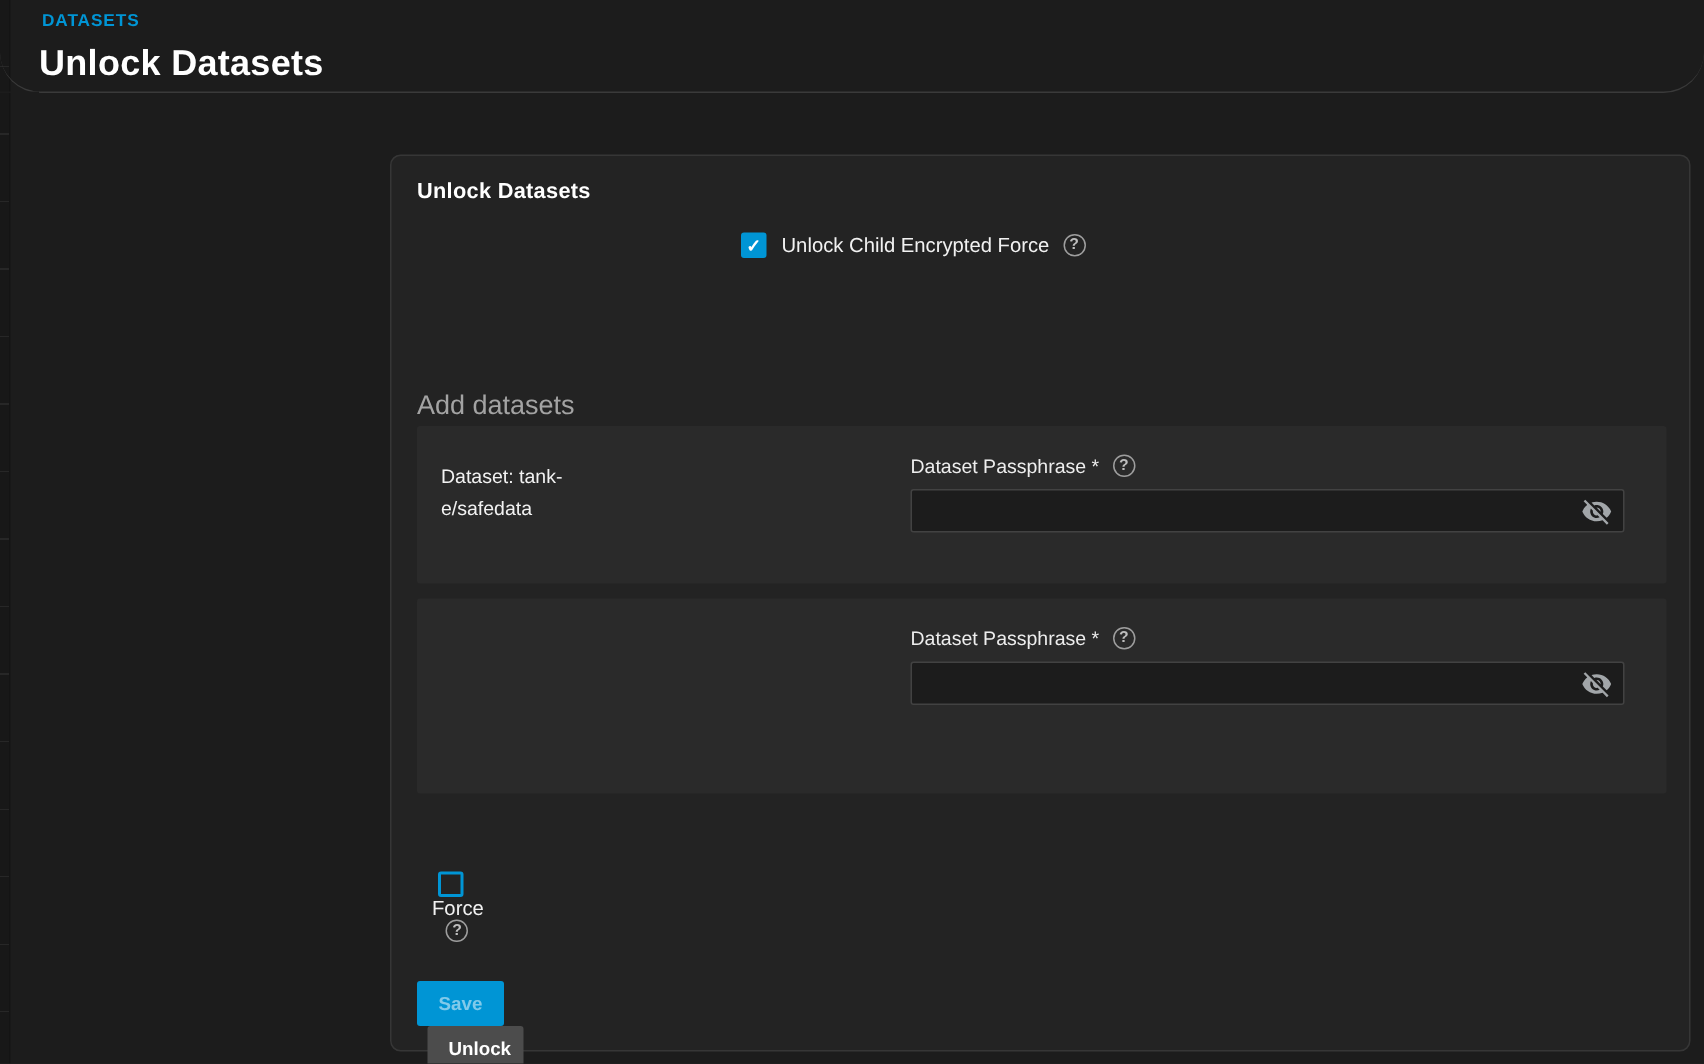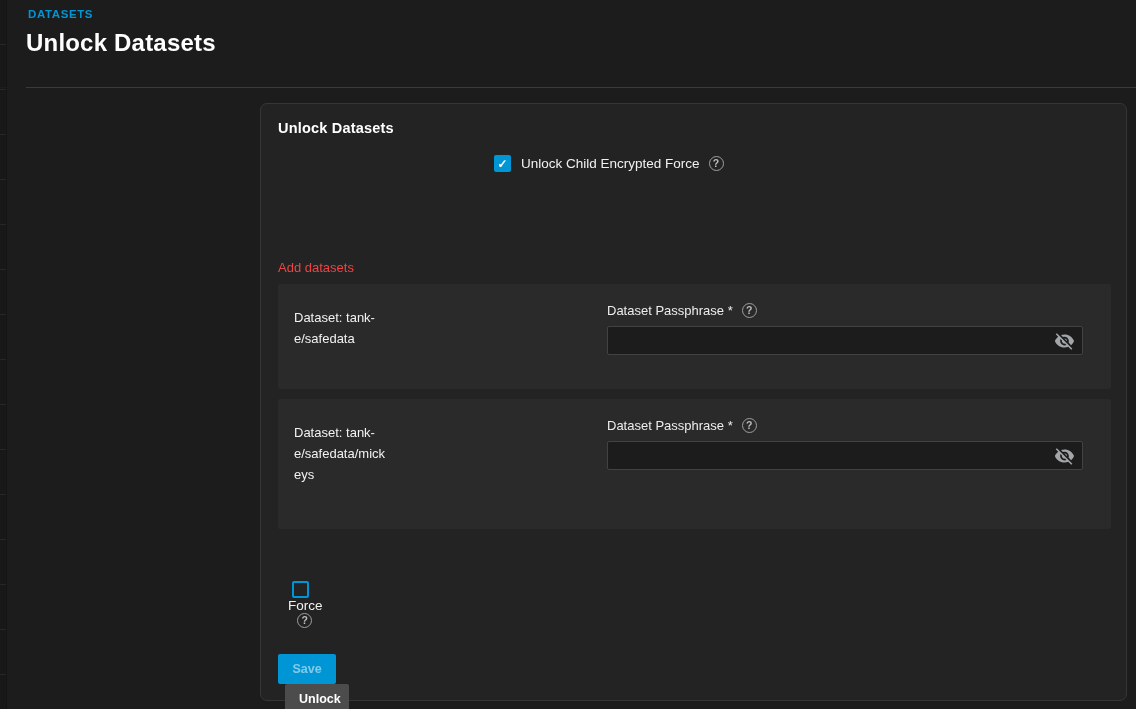--- a/index.html
+++ b/index.html
@@ -13,21 +13,21 @@
   }
 
   
   .left-rail {
     position: absolute; left: 0; top: 0; width: 7px; height: 709px;
     background: repeating-linear-gradient(180deg, #181818 0px, #181818 44px, #272727 44px, #272727 45px);
     border-right: 1px solid #141414;
   }
 
   
-  .page-header { position: absolute; left: 0; top: 0; width: 1136px; height: 88px; border-bottom: 1px solid #3a3a3a; }
+  .page-header { position: absolute; left: 0; top: 0; width: 1136px; height: 62px; border-bottom: 1px solid #3a3a3a; border-radius: 27px; }
   .page-header .divider-mask { position:absolute; left:0; bottom:-1px; width:26px; height:1px; background:#1c1c1c; }
   .breadcrumb {
     position: absolute; left: 28px; top: 8px;
     color: #0095d5; font-size: 11.5px; font-weight: bold; letter-spacing: 0.6px;
     cursor: pointer;
   }
   .page-title {
     position: absolute; left: 26px; top: 29px;
     font-size: 24px; font-weight: bold; letter-spacing: 0.2px;
   }
@@ -55,21 +55,21 @@
   .cb-label { margin-left: 10px; font-size: 13.5px; color: #f1f1f1; }
 
   .help-icon {
     display: inline-flex; align-items: center; justify-content: center;
     width: 15px; height: 15px; margin-left: 9px;
     border: 1.5px solid #9e9e9e; border-radius: 50%;
     color: #bdbdbd; font-size: 10.5px; font-weight: bold; line-height: 1;
     cursor: pointer; flex: 0 0 auto;
   }
 
-  .add-label { position: absolute; left: 17px; top: 156px; font-size: 13px; color: #ef4444; }
+  .add-label { position: absolute; left: 17px; top: 156px; font-size: 18px; color: #a3a3a3; }
 
   
   .dataset-row {
     position: absolute; left: 17px; width: 833px;
     background: #2a2a2a; border-radius: 2px;
   }
   .dataset-row.row-0 { top: 180px; height: 105px; }
   .dataset-row.row-1 { top: 295px; height: 130px; }
 
   .ds-name {
@@ -145,21 +145,20 @@
         <span class="eye-icon">
           <svg viewBox="0 0 24 24">
               <path d="M12 7c2.76 0 5 2.24 5 5 0 .65-.13 1.26-.36 1.83l2.92 2.92c1.51-1.26 2.7-2.89 3.43-4.75-1.73-4.39-6-7.5-11-7.5-1.4 0-2.74.25-3.98.7l2.16 2.16C10.74 7.13 11.35 7 12 7zM2 4.27l2.28 2.28.46.46C3.08 8.3 1.78 10.02 1 12c1.73 4.39 6 7.5 11 7.5 1.55 0 3.03-.3 4.38-.84l.42.42L19.73 22 21 20.73 3.27 3 2 4.27zM7.53 9.8l1.55 1.55c-.05.21-.08.43-.08.65 0 1.66 1.34 3 3 3 .22 0 .44-.03.65-.08l1.55 1.55c-.67.33-1.41.53-2.2.53-2.76 0-5-2.24-5-5 0-.79.2-1.53.53-2.2zm4.31-.78 3.15 3.15.02-.16c0-1.66-1.34-3-3-3l-.17.01z"></path>
             </svg>
         </span>
       </div>
     </div>
   </div>
 
   <div class="dataset-row row-1">
-    <div class="ds-name"><b>Dataset:</b> <span>tank-e/safedata/mickeys</span></div>
     <div class="ds-pass">
       <div class="ds-pass-label">
         <span>Dataset Passphrase *</span>
         <span class="help-icon">
           <span>?</span>
         </span>
       </div>
       <div class="pass-input-wrap">
         <input class="pass-input" type="password" placeholder="" style="">
         <span class="eye-icon">

